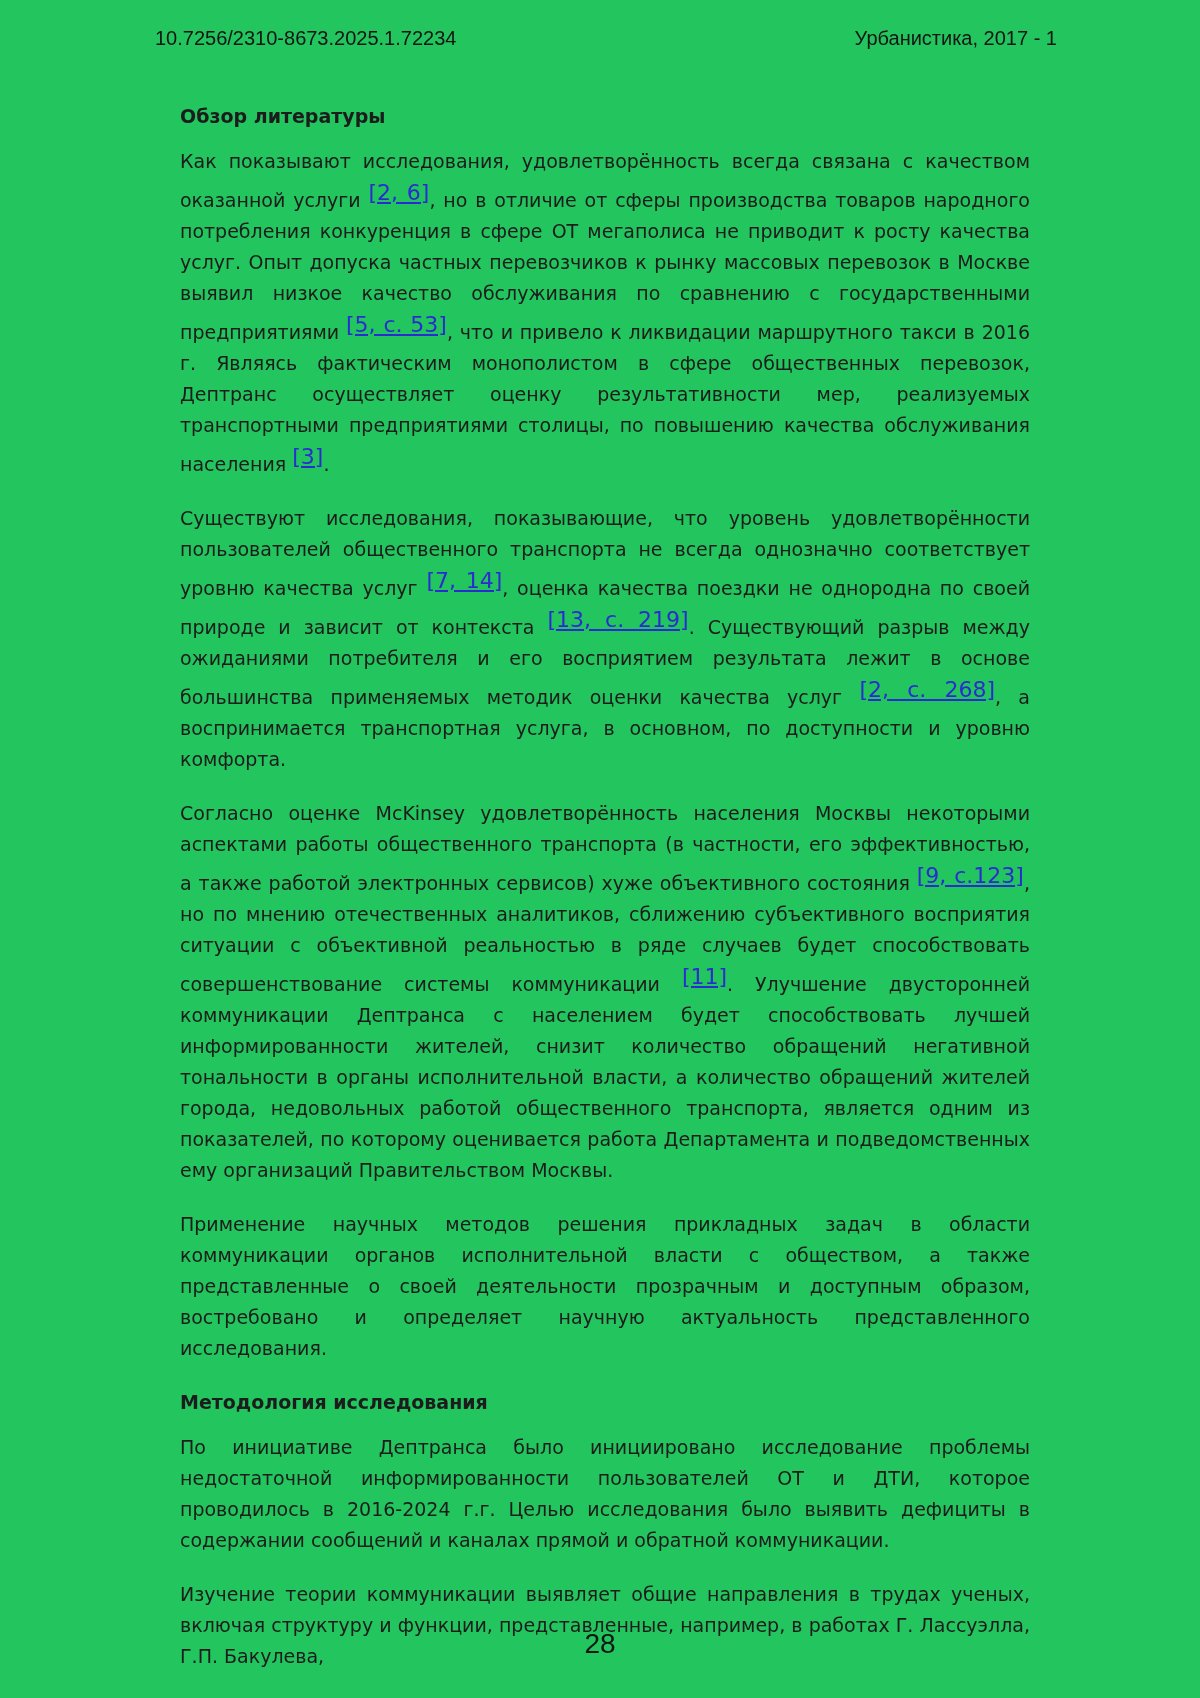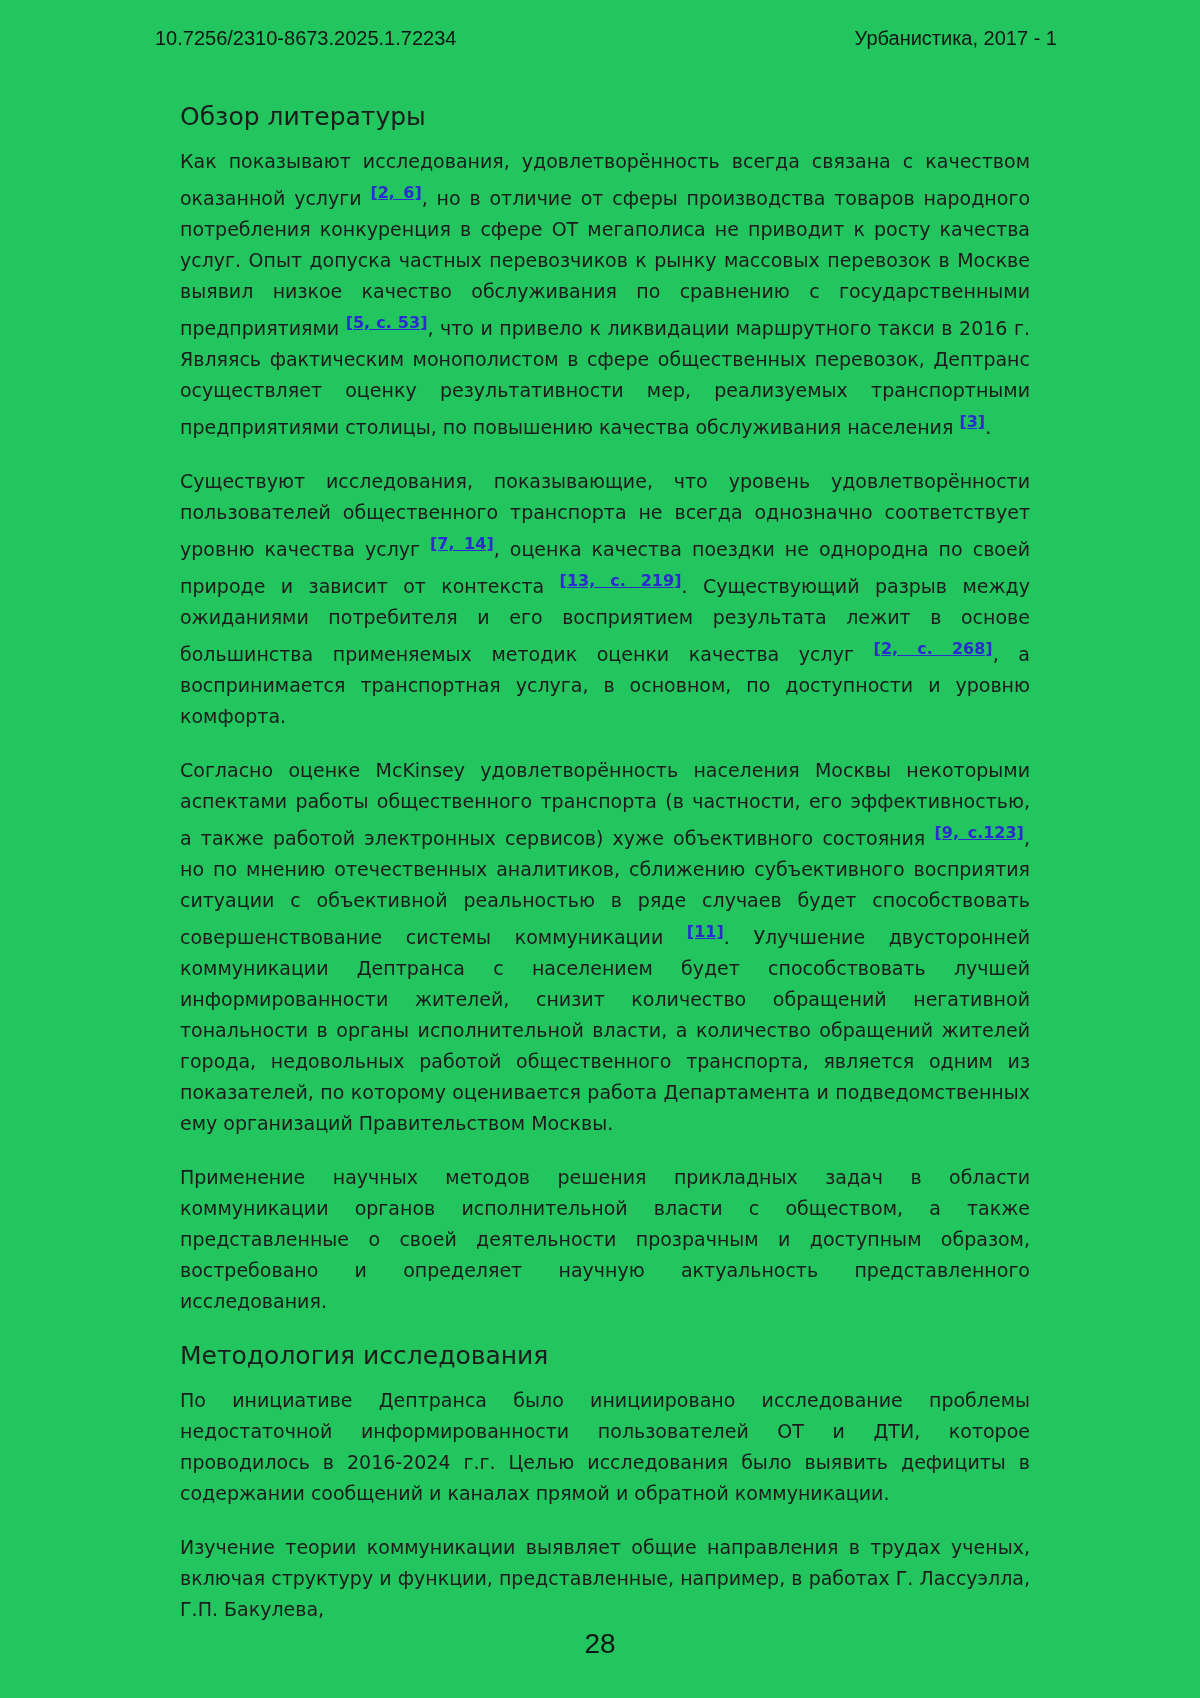--- a/index.html
+++ b/index.html
@@ -31,38 +31,37 @@
     top: 101px;
     left: 180px;
     width: 850px;
     font-family: "DejaVu Sans", sans-serif;
     font-size: 19px;
     line-height: 31px;
     color: #1c1c1c;
   }
   .heading {
     font-family: "DejaVu Sans", sans-serif;
-    font-size: 25px;
-    font-weight: normal;
+    font-size: 19px;
+    font-weight: bold;
     color: #1c1c1c;
     margin: 0 0 14px 0;
     line-height: 31px;
   }
   .heading + .para { margin-top: 0; }
   .para {
     margin: 0 0 23px 0;
     text-align: justify;
   }
   .para:last-child { margin-bottom: 0; }
   .cite {
-    font-size: 16px;
+    font-size: 22px;
     vertical-align: 7px;
     text-decoration: underline;
     cursor: pointer;
-    font-weight: bold;
   }
   .footer {
     position: absolute;
     left: 0;
     right: 0;
     top: 1628px;
     text-align: center;
     font-family: "Liberation Sans", sans-serif;
     font-size: 28px;
     color: #151515;

